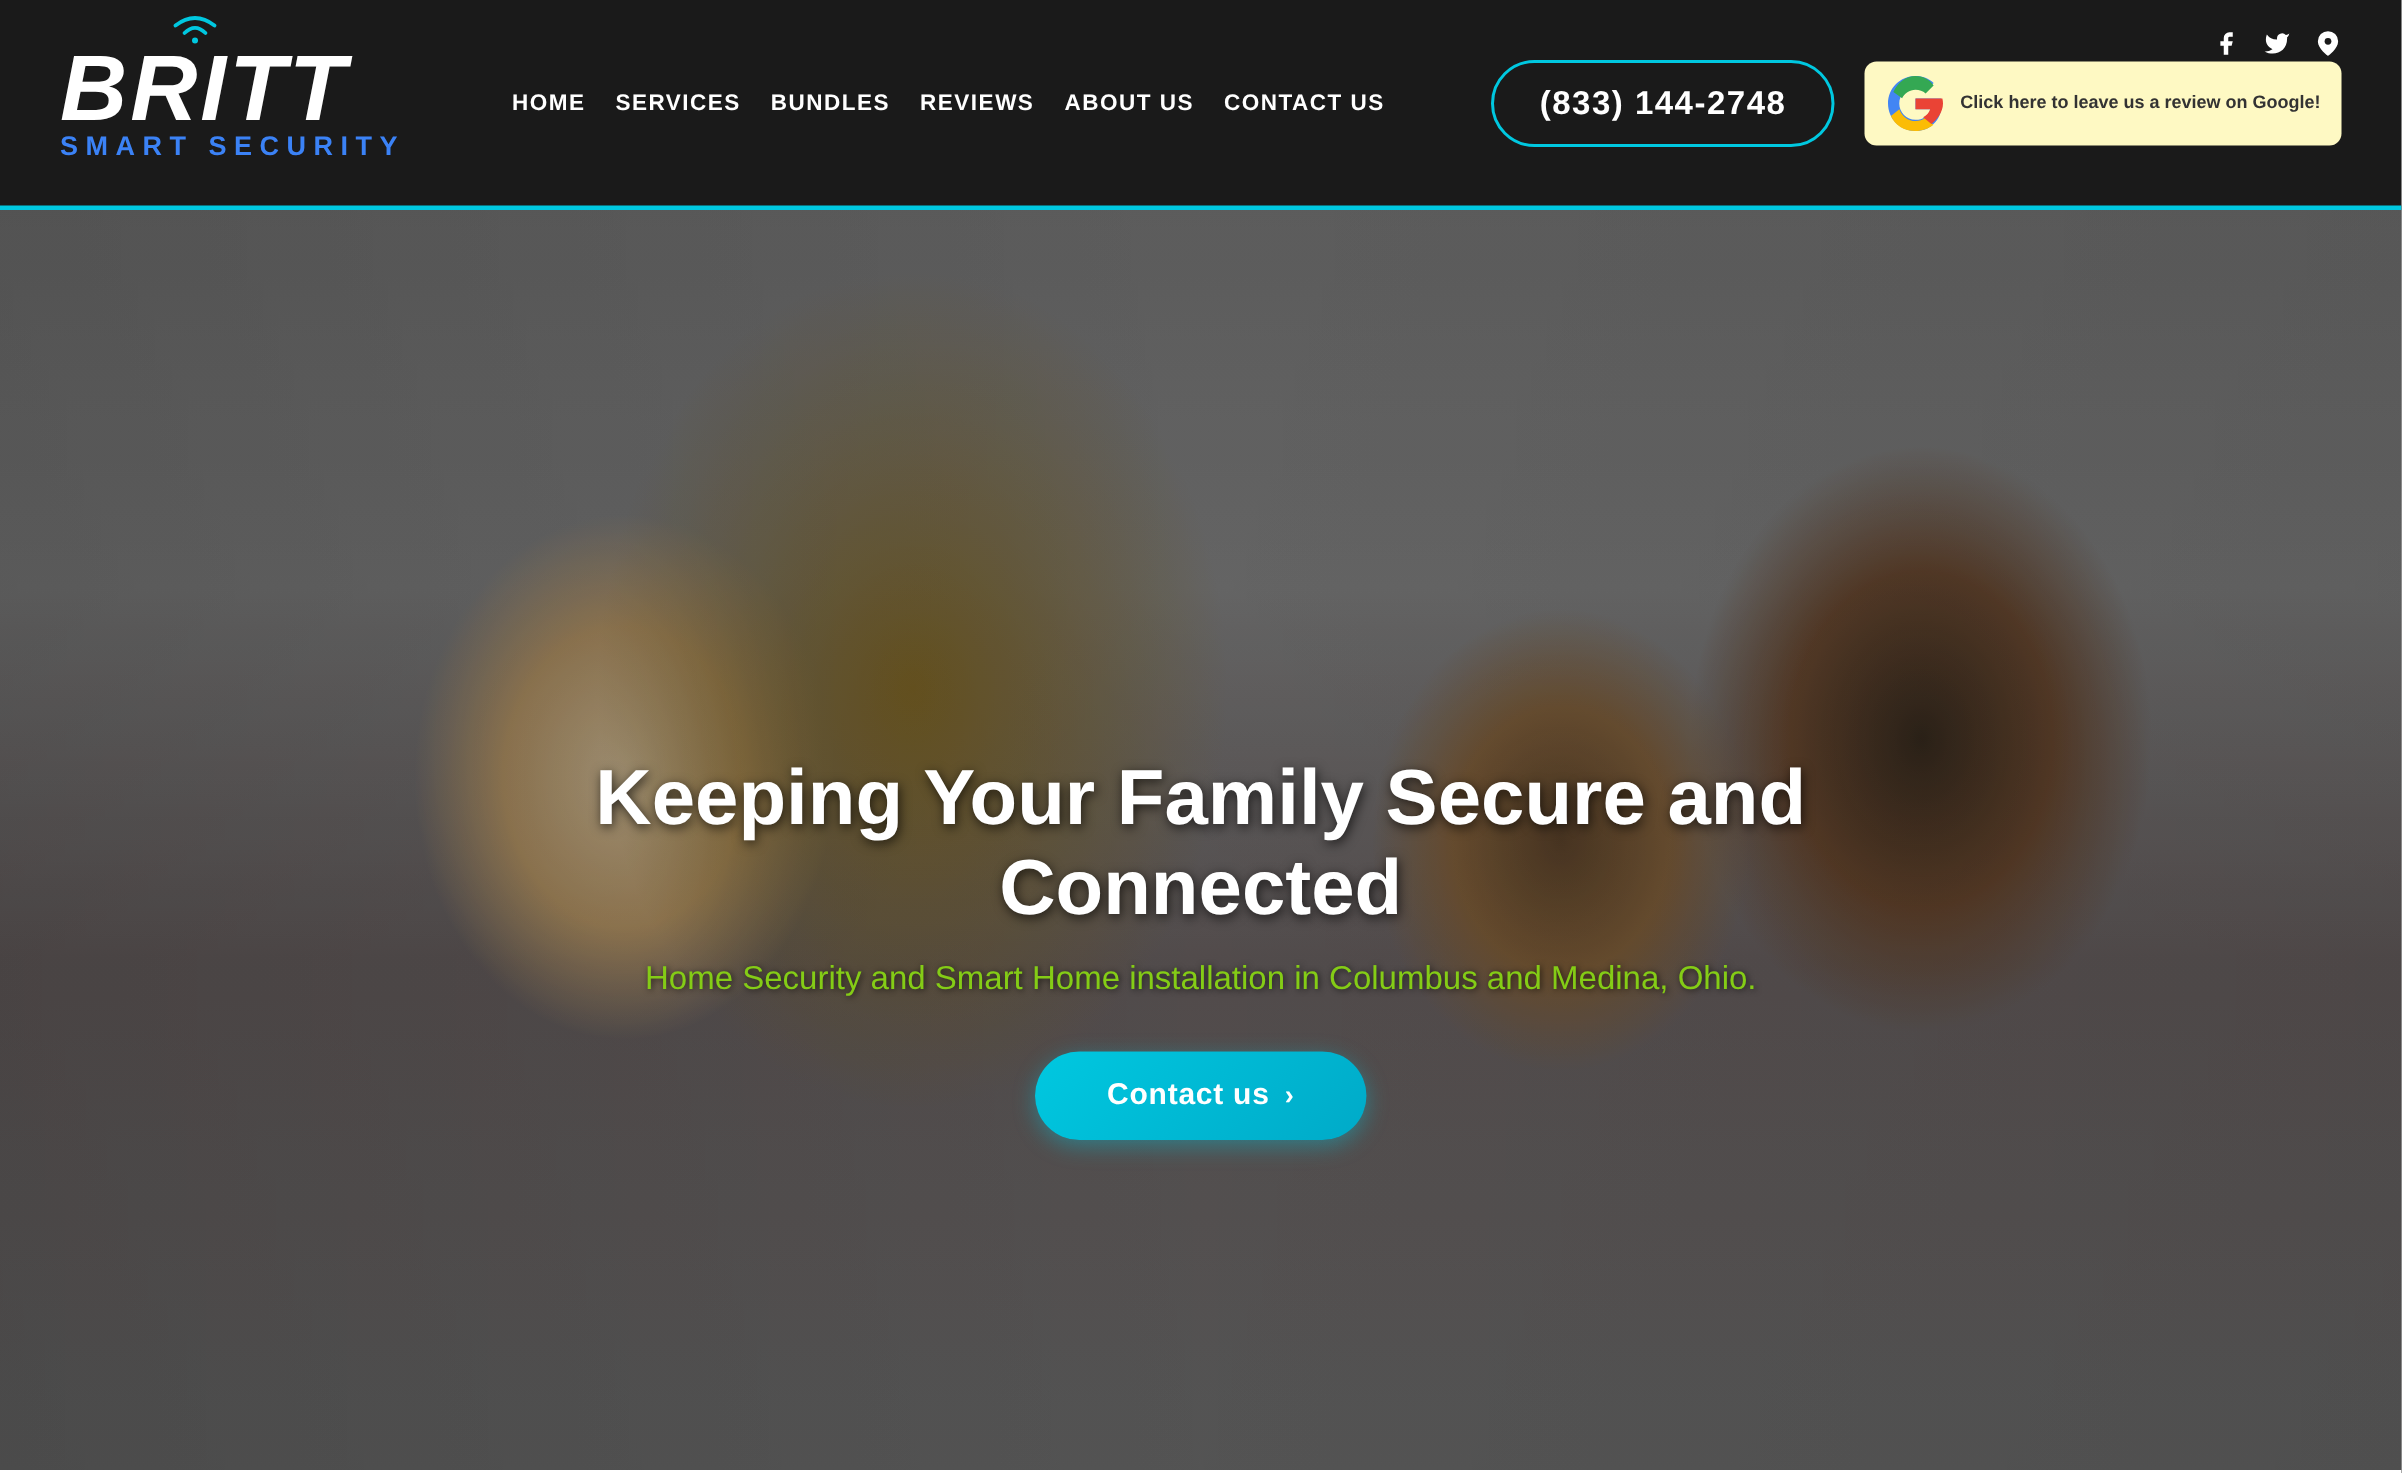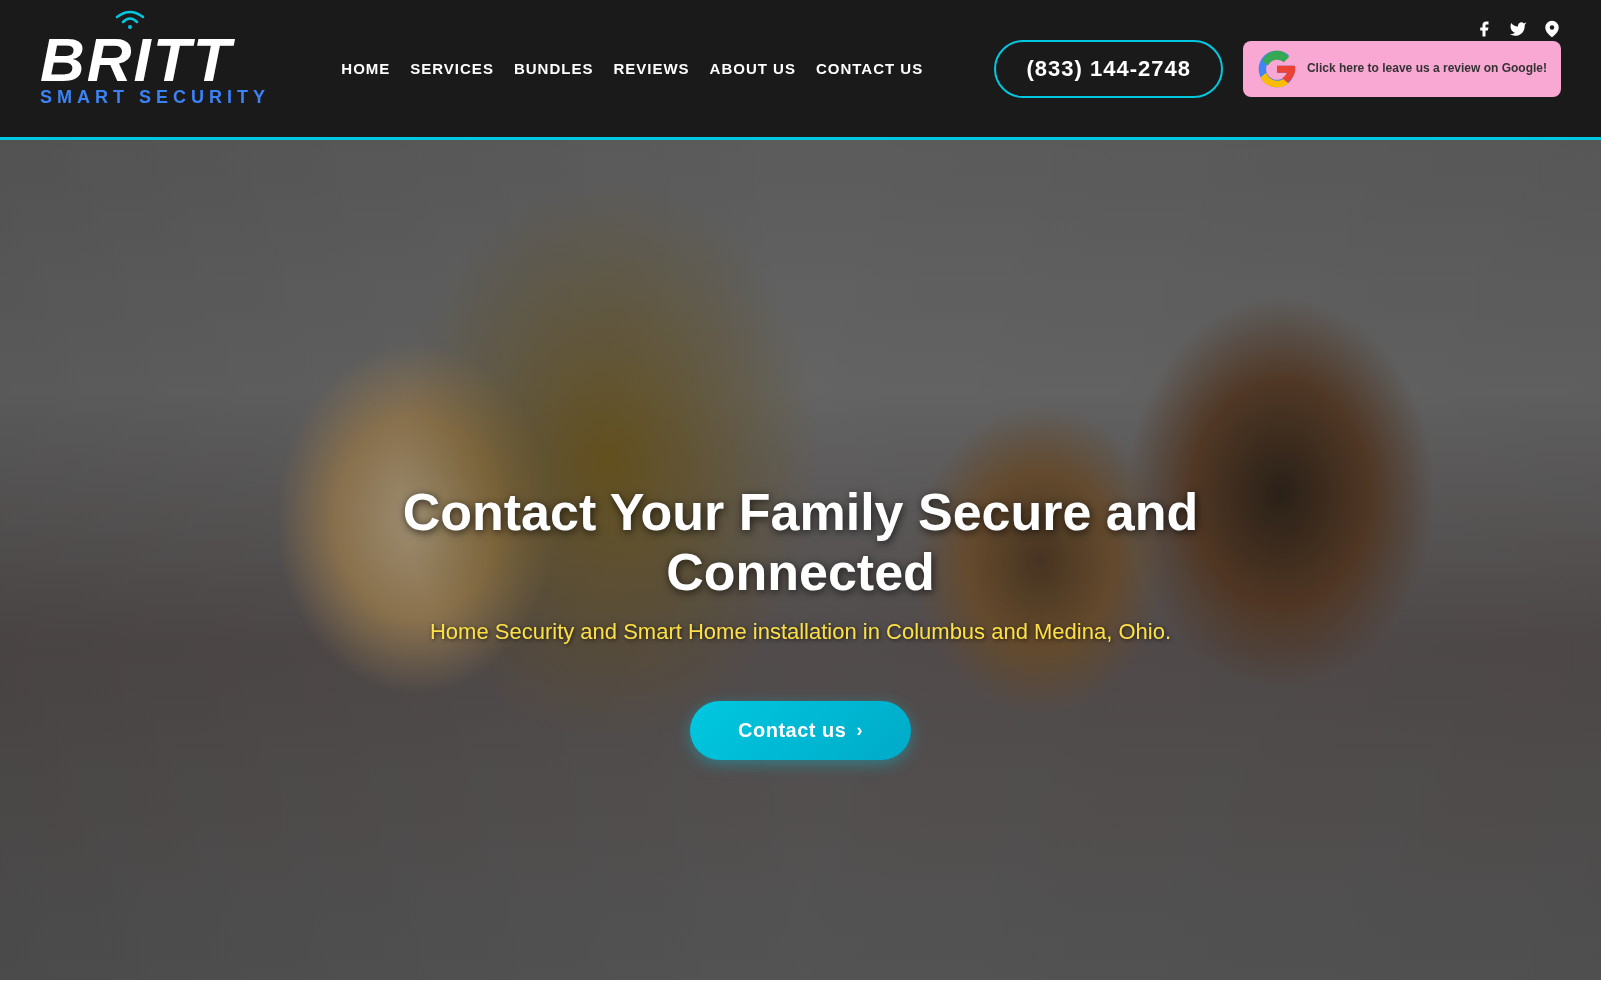--- a/index.html
+++ b/index.html
@@ -100,21 +100,21 @@
       font-weight: 700;
       white-space: nowrap;
       cursor: pointer;
       background: transparent;
       letter-spacing: 1px;
     }
 
     .google-badge {
       display: flex;
       align-items: center;
-      background: #f9a8d4;
+      background: #fef9c3;
       border-radius: 8px;
       padding: 8px 14px;
       gap: 10px;
       cursor: pointer;
       min-width: 160px;
     }
 
     .google-g {
       width: 40px;
       height: 40px;
@@ -184,22 +184,22 @@
       font-weight: 900;
       line-height: 1.15;
       text-shadow: 1px 2px 8px rgba(0,0,0,0.7);
       margin-bottom: 16px;
     }
 
     .hero-subtitle {
       font-size: 22px;
       font-weight: 400;
       text-shadow: 1px 1px 4px rgba(0,0,0,0.7);
-      margin-bottom: 56px;
-      color: #fde047;
+      margin-bottom: 36px;
+      color: #84cc16;
     }
 
     .contact-btn {
       background: linear-gradient(135deg, #00c8e0, #00aac8);
       color: #ffffff;
       font-size: 20px;
       font-weight: 700;
       padding: 18px 48px;
       border-radius: 40px;
       border: none;
@@ -279,20 +279,20 @@
   </div>
 </header>
 
 <section class="hero">
 
   <div class="hero-photo-sim"></div>
   <div class="hero-bg-layer"></div>
   <div class="hero-overlay"></div>
 
   <div class="hero-content">
-    <h1 class="hero-title">Contact Your Family Secure and Connected</h1>
+    <h1 class="hero-title">Keeping Your Family Secure and Connected</h1>
     <p class="hero-subtitle">Home Security and Smart Home installation in Columbus and Medina, Ohio.</p>
     <button class="contact-btn">
       <span>Contact us</span>
       <span class="arrow">›</span>
     </button>
   </div>
 </section>
 
 </body></html>

